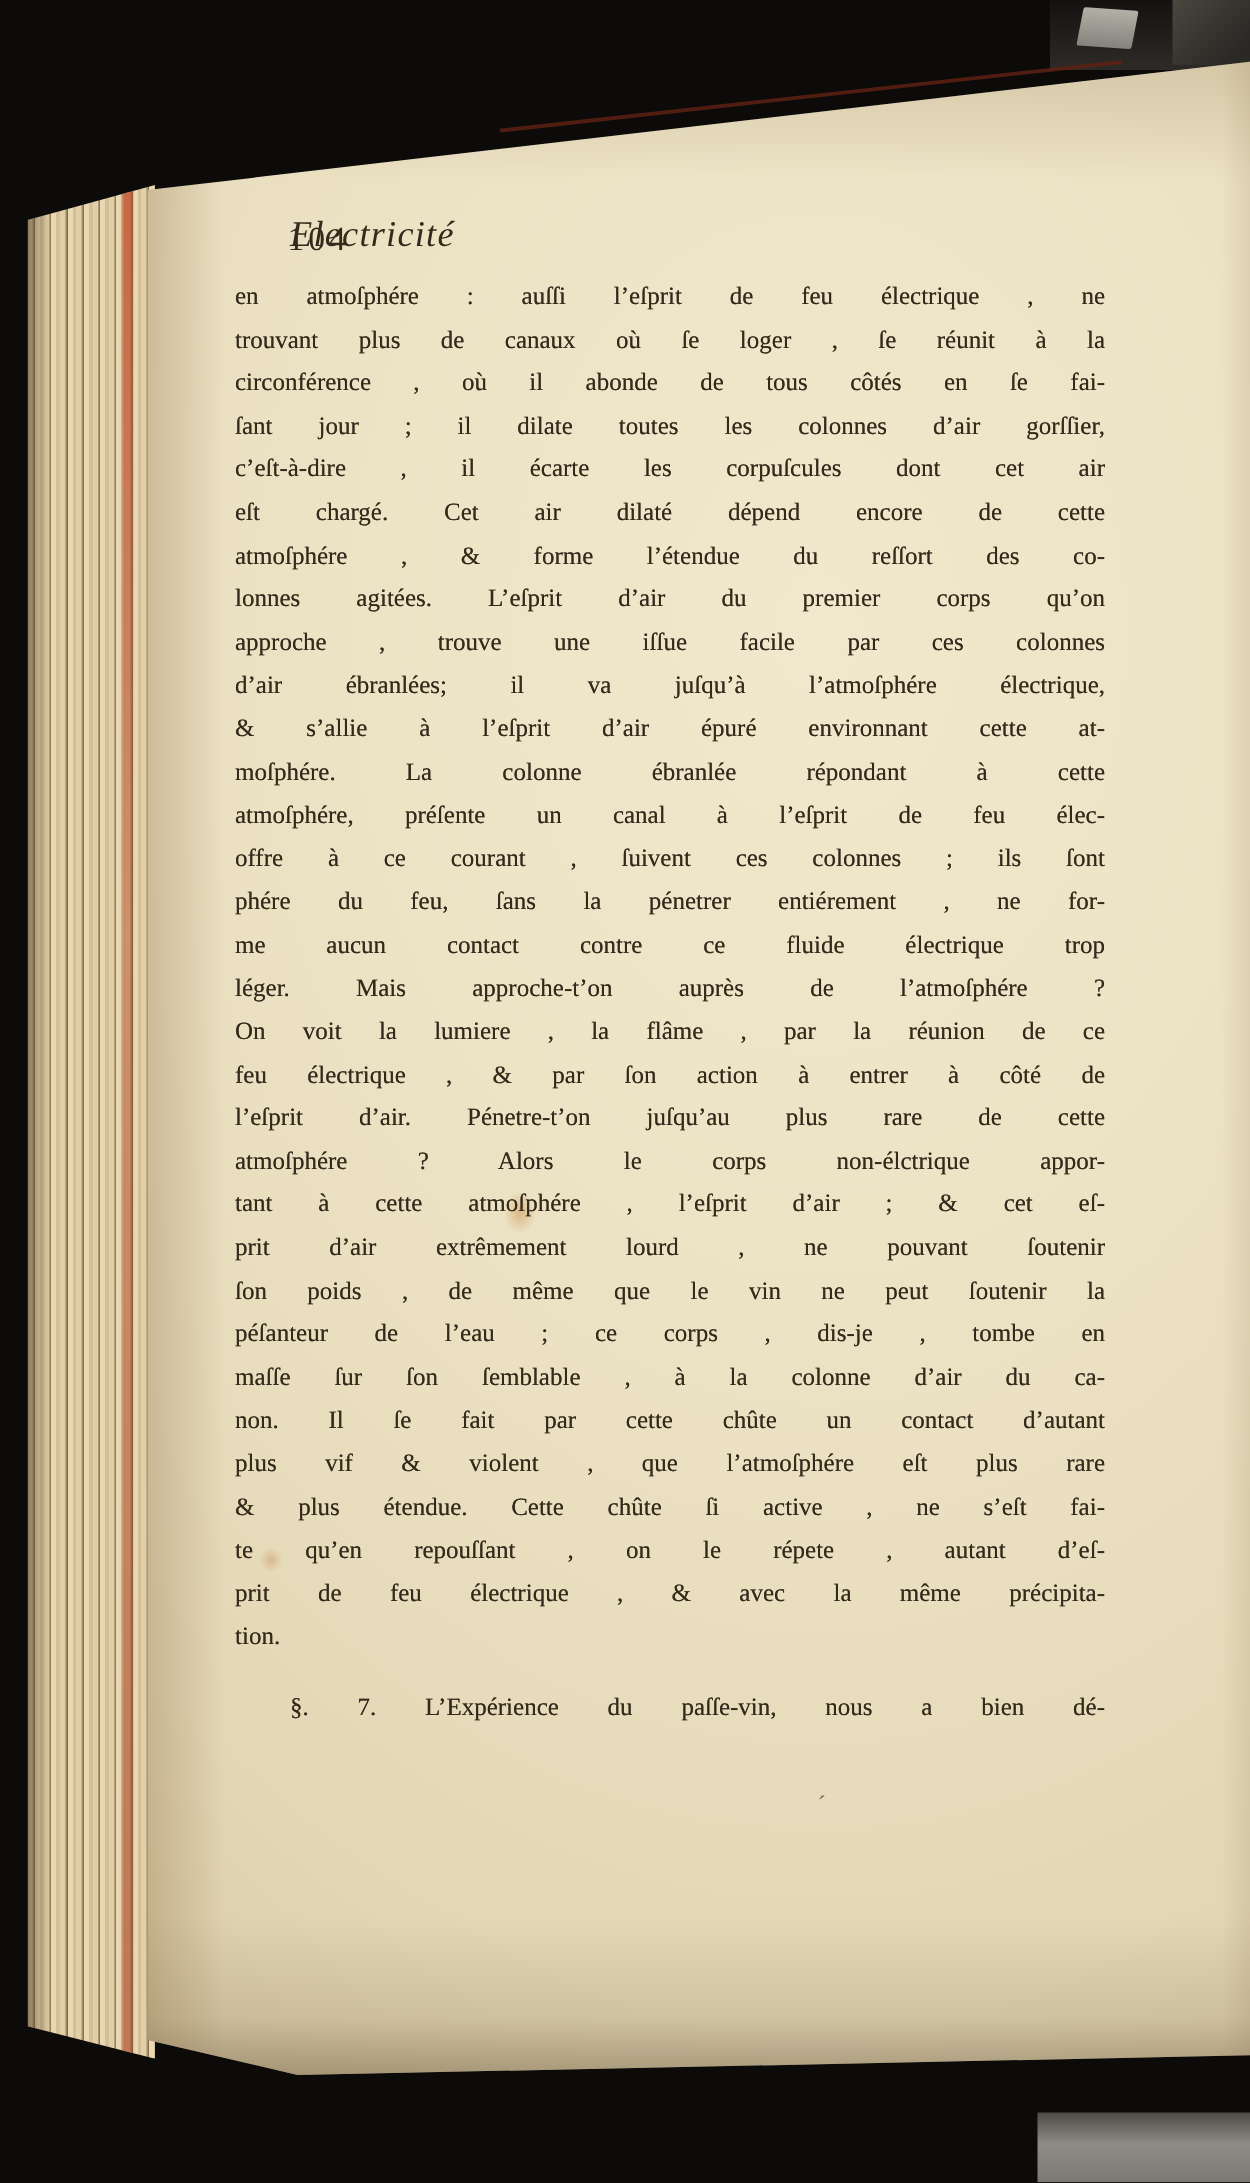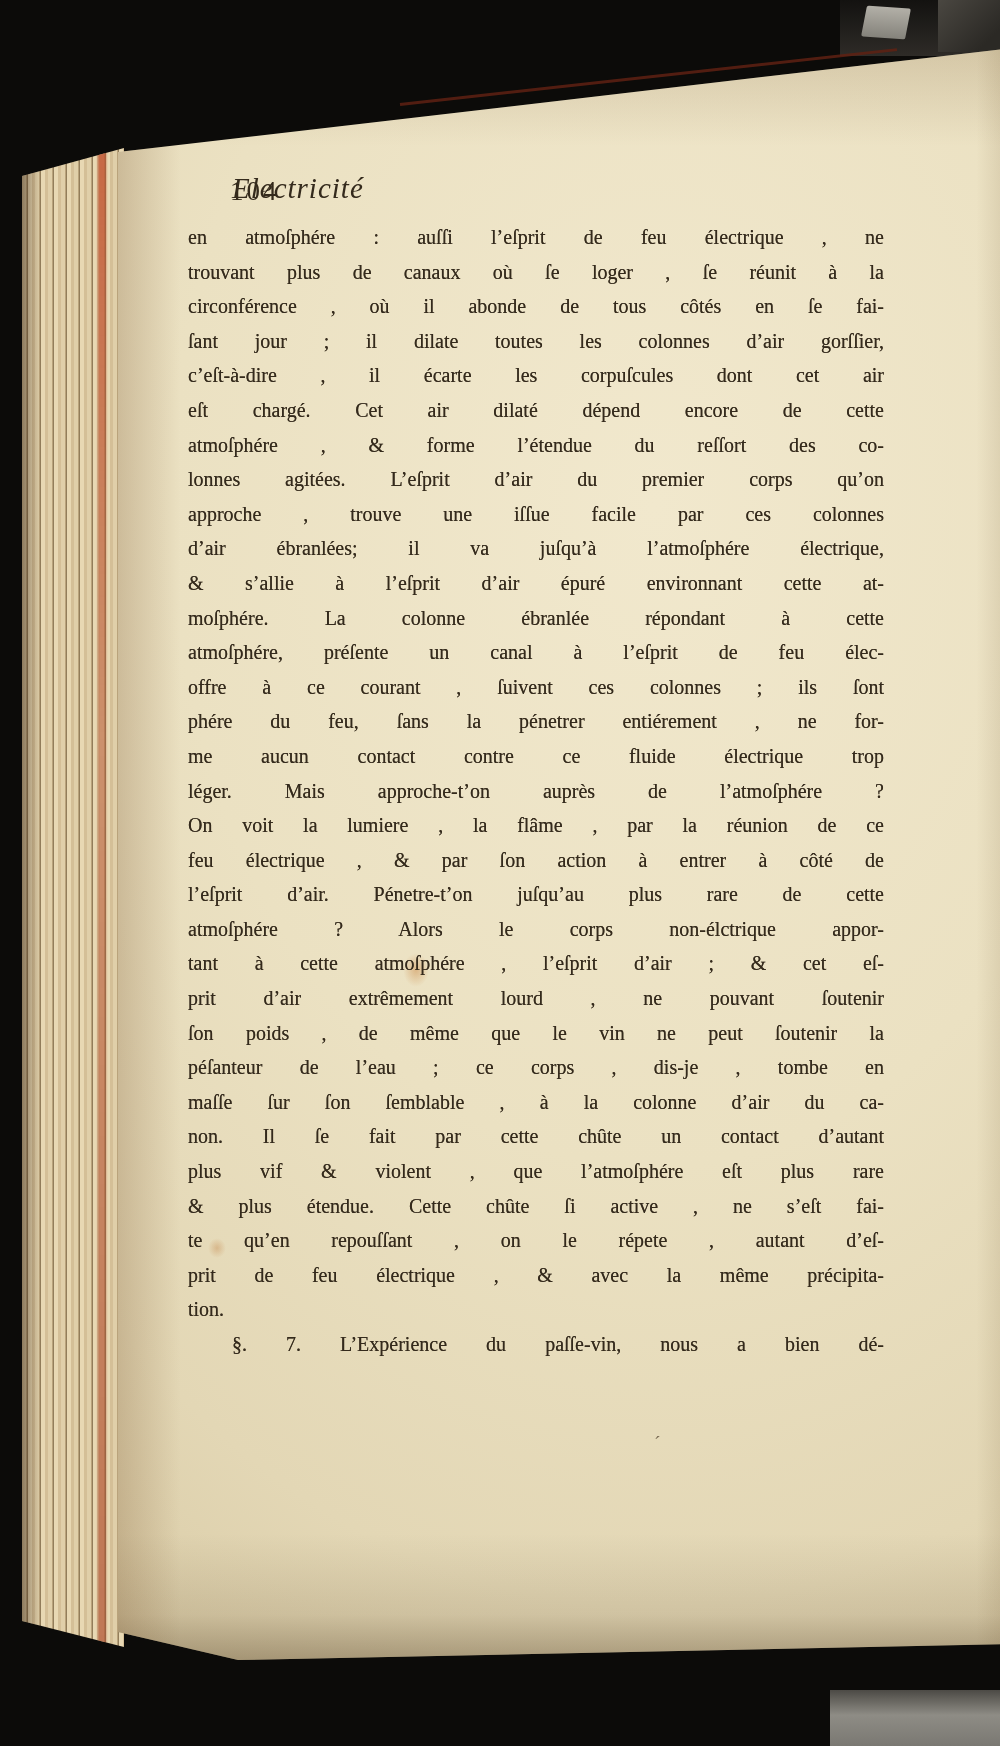--- a/index.html
+++ b/index.html
@@ -146,21 +146,21 @@
           <div class="line">prit d’air extrêmement lourd , ne pouvant ſoutenir</div>
           <div class="line">ſon poids , de même que le vin ne peut ſoutenir la</div>
           <div class="line">péſanteur de l’eau ; ce corps , dis-je , tombe en</div>
           <div class="line">maſſe ſur ſon ſemblable , à la colonne d’air du ca-</div>
           <div class="line">non. Il ſe fait par cette chûte un contact d’autant</div>
           <div class="line">plus vif &amp; violent , que l’atmoſphére eſt plus rare</div>
           <div class="line">&amp; plus étendue. Cette chûte ſi active , ne s’eſt fai-</div>
           <div class="line">te qu’en repouſſant , on le répete , autant d’eſ-</div>
           <div class="line">prit de feu électrique , &amp; avec la même précipita-</div>
           <div class="line nojust">tion.</div>
-          <div class="line" style="text-indent: 44px; ">§. 7. L’Expérience du paſſe-vin, nous a bien dé-</div>
+          <div class="line" style="text-indent: 44px; margin-top: 22px;">§. 7. L’Expérience du paſſe-vin, nous a bien dé-</div>
         </div>
     </div>
 
     <div class="ink-speck">ˊ</div>
   </div>
 
   <div class="top-edge-line"></div>
   <div class="cloth-patch"></div>
 
 </div>

